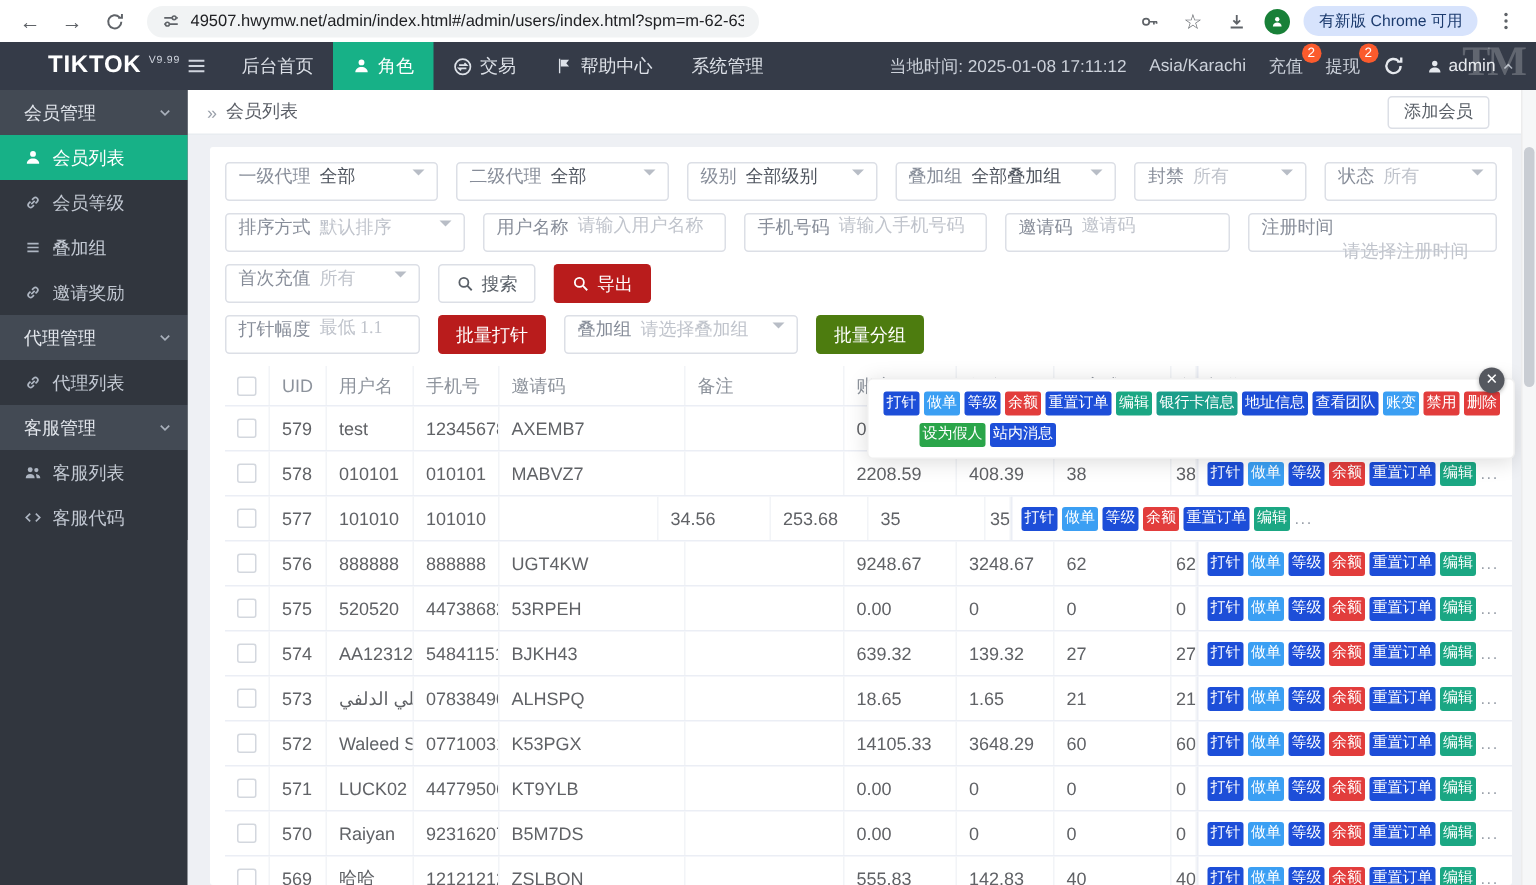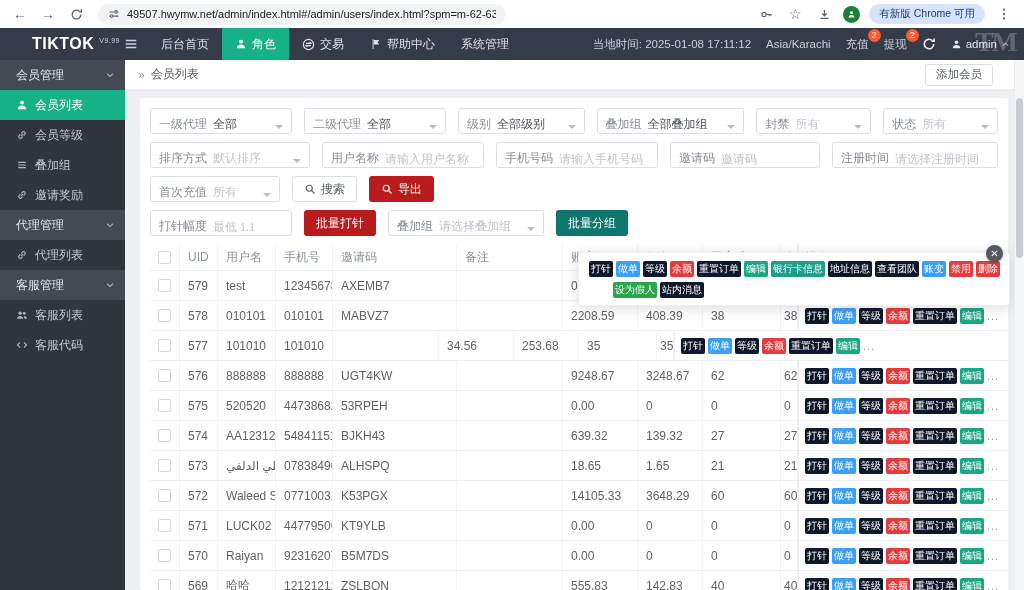--- a/index.html
+++ b/index.html
@@ -34,44 +34,44 @@
   .sitem.active{background:#17b187;color:#fff}
   .sitem svg{flex:none}
   
   .content{position:absolute;left:125px;top:60px;right:0;bottom:0;background:#eef0f4}
   .crumb-bar{height:30px;background:#fff;border-bottom:1px solid #e8ecf0;display:flex;align-items:center;padding:0 13px;color:#5a5e66}
   .crumb-arrow{color:#9aa0aa;margin-right:6px}
   .add-btn{margin-left:auto;margin-right:18px;height:22px;padding:0 10px;border:1px solid #dcdfe6;border-radius:3px;background:#fff;color:#5a6068;font-size:11.5px;display:flex;align-items:center;cursor:pointer}
   .card{position:absolute;left:15px;top:38px;width:868px;bottom:0;background:#fff;border-radius:2px;padding:10px 0 0 0}
   .filters{padding:0 10px}
   .f-row{display:flex;align-items:center;gap:12px;margin-bottom:8px;white-space:nowrap}
-  .fg{display:flex;align-items:flex-end;height:26px;border:1px solid #dcdfe6;border-radius:3px;background:#fff;cursor:pointer}
+  .fg{display:flex;align-items:flex-start;height:26px;border:1px solid #dcdfe6;border-radius:3px;background:#fff;cursor:pointer}
   .flbl{padding:0 6px 0 8px;color:#878d99;white-space:nowrap}
   .fval{color:#4e545e;overflow:hidden}
   .fval.ph{color:#c0c4cc}
   .caret{width:0;height:0;border:4px solid transparent;border-top-color:#b8bdc6;margin:4px 8px 0 auto}
   .f-input{border:none;outline:none;font-size:12px;color:#555;background:transparent;padding-right:8px;font-family:Liberation Serif, serif}
   .f-input::placeholder{color:#c0c4cc}
   .btn{height:26px;border-radius:3px;font-size:12px;display:inline-flex;align-items:center;gap:5px;padding:0 11px;border:1px solid transparent;cursor:pointer;white-space:nowrap}
   .btn-plain{border-color:#dcdfe6;color:#5a6068;background:#fff}
   .btn-orange{background:#b91c1c;color:#fff}
-  .btn-blue{background:#0f766e;color:#fff}
+  .btn-blue{background:#4d7c0f;color:#fff}
   
   .table{margin:4px 0 0 10px;width:858px}
   .tr{display:flex;align-items:stretch;border-bottom:1px solid #ebeef5;height:30px}
   .tr.head{height:27px;color:#8d939c;background:#fff}
   .td{display:flex;align-items:center;padding:0 8px;overflow:hidden;white-space:nowrap;border-right:1px solid #f2f4f7}
   .w-check{width:30px;justify-content:center;padding:0}
   .w-uid{width:38px}.w-name{width:58px}.w-phone{width:57px}.w-invite{width:124px}.w-note{width:106px}
   .w-account{width:75px}.w-comm{width:65px}.w-done{width:78px}
   .w-total{width:17px;padding:0 3px}
   .w-ops{width:210px;border-left:1px solid #ebeef5;border-right:none;gap:3px;padding:0 6px}
   .cb{width:13px;height:13px;border:1px solid #d3d7de;border-radius:2px;background:#fff;cursor:pointer}
   .mb{border-radius:2px;color:#fff;font-size:10px;padding:3px 2px;line-height:1;cursor:pointer;white-space:nowrap;flex:none}
-  .c-or{background:#0f172a}.c-bl{background:#3b9ff3}.c-rd{background:#e23d3c}.c-gr{background:#1ba783}.c-tl{background:#1b9e8a}.c-dg{background:#2aa54a}
+  .c-or{background:#1d4ed8}.c-bl{background:#3b9ff3}.c-rd{background:#e23d3c}.c-gr{background:#1ba783}.c-tl{background:#1b9e8a}.c-dg{background:#2aa54a}
   .more-dots{color:#9aa0aa;font-size:11px;letter-spacing:1px;cursor:pointer;flex:none}
   
   .popup{position:absolute;left:578px;top:252px;width:432px;background:#fff;border:1px solid #f0f0f0;border-radius:4px;box-shadow:0 2px 14px rgba(0,0,0,.14);padding:8px 8px 7px 10px;z-index:30}
   .popup-row{display:flex;gap:3px;flex-wrap:nowrap}
   .popup-row+.popup-row{margin-top:5px;margin-left:24px}
   .pb{border-radius:2px;color:#fff;font-size:10px;padding:3px 2px;line-height:1;cursor:pointer;white-space:nowrap;flex:none}
   .popup-close{position:absolute;right:6px;top:-8px;width:17px;height:17px;border-radius:50%;background:#55585f;color:#fff;font-size:10px;display:flex;align-items:center;justify-content:center;cursor:pointer;box-shadow:0 1px 3px rgba(0,0,0,.3)}
   
   .wm{position:absolute;left:610px;top:274px;z-index:25;display:flex;align-items:center;gap:3px;pointer-events:none}
   .wm-text{font-size:15px;font-weight:bold;color:#e8257d;line-height:1}
@@ -374,21 +374,21 @@
               <svg width="12" height="12" viewBox="0 0 16 16" fill="none" stroke="#fff" stroke-width="1.6">
                 <circle cx="7" cy="7" r="4"></circle>
                 <path d="M10.2 10.2L14 14"></path>
               </svg>
             </span>
             <span>导出</span>
           </button>
       </div>
 
       <div class="f-row">
-        <div class="fg" style="width:142px">
+        <div class="fg" style="width:130px">
             <span class="flbl">打针幅度</span>
             <input class="f-input" style="width: 64px;" placeholder="最低 1.1">
           </div>
         <button class="btn btn-orange">批量打针</button>
         <div class="fg" style="width:156px">
             <span class="flbl">叠加组</span>
             <span class="fval ph">请选择叠加组</span>
             <span class="caret"></span>
           </div>
         <button class="btn btn-blue">批量分组</button>

